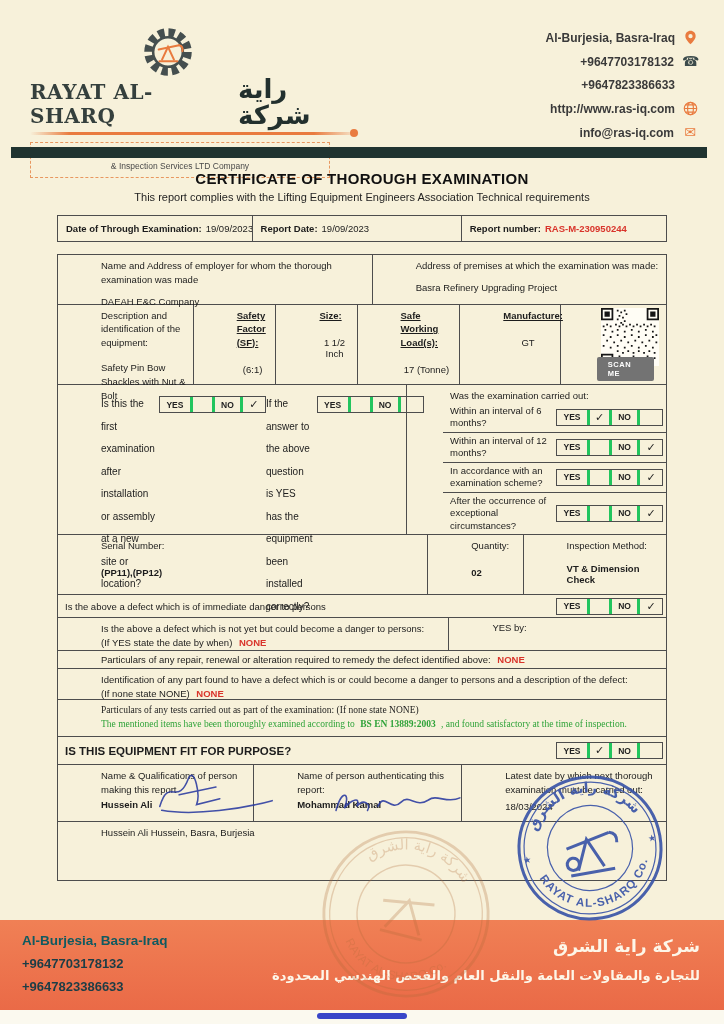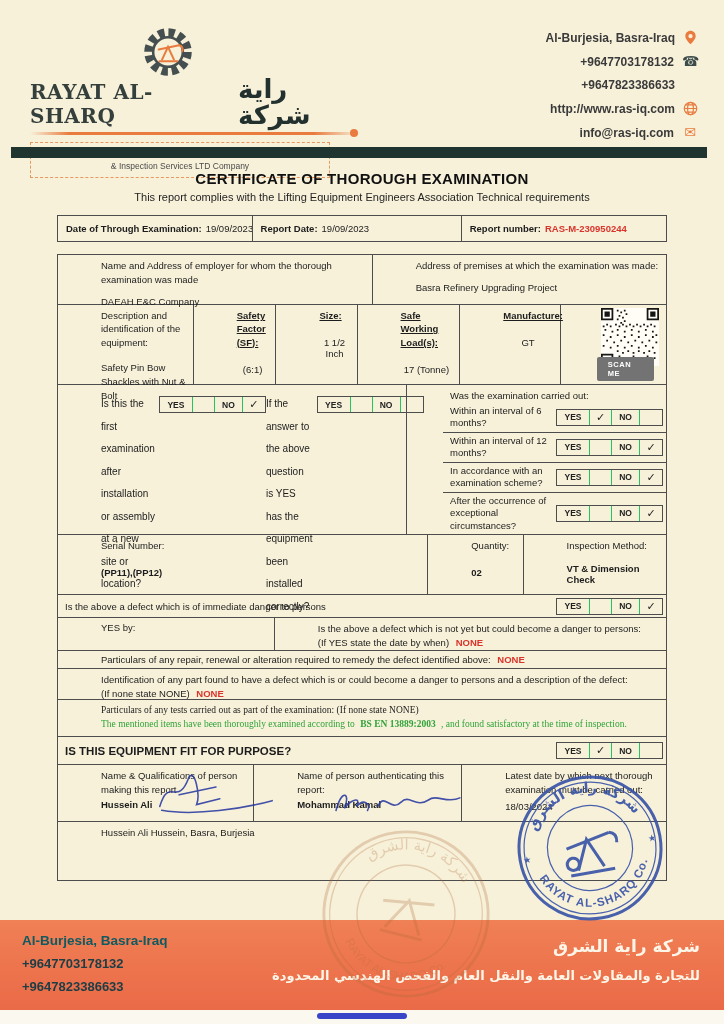--- a/index.html
+++ b/index.html
@@ -70,21 +70,21 @@
   .q-left { width:51.5%; display:flex; justify-content:space-between; padding:8px 7px 10px 7px; }
   .q-block { display:flex; }
   .q-text { flex:1; font-size:10px; line-height:2.25; padding-right:4px; }
   .q-right { width:48.5%; display:flex; flex-direction:column; padding:0; }
   .rq-head { padding:5px 7px 2px 7px; }
   .rq { flex:1; display:flex; align-items:center; border-top:1px solid #4d4d4d; padding:2px 3px 2px 7px; }
   .rq-text { flex:1; line-height:1.3; padding-right:3px; }
 
   .bgroup { display:flex; border:1px solid #4d4d4d; height:17px; flex:0 0 auto; align-self:flex-start; margin-top:3px; }
   .rq .bgroup, .inline-row .bgroup { align-self:center; margin-top:0; }
-  .bc { display:flex; align-items:center; justify-content:center; border-right:1px solid #22c55e; font-weight:bold; font-size:8.5px; color:#222; }
+  .bc { display:flex; align-items:center; justify-content:center; border-right:3px solid #22c55e; font-weight:bold; font-size:8.5px; color:#222; }
   .bc:last-child { border-right:none; }
   .w1{width:33px;} .w2{width:22px;} .w3{width:28px;}
   .chk { font-size:11px; font-weight:normal; font-family:"DejaVu Sans", sans-serif; }
 
   .row-serial { height:60px; }
   .ser1{width:67.4%;} .ser2{width:11.5%;} .ser3{width:21.1%;}
   .bold { font-weight:bold; }
 
   .row-imm { height:23px; }
   .inline-row { display:flex; align-items:center; width:100%; padding:0 3px 0 7px; }
@@ -344,29 +344,29 @@
         <div class="bgroup">
           <span class="bc w1">YES</span>
           <span class="bc w2 chk"></span>
           <span class="bc w3">NO</span>
           <span class="bc w2 chk">✓</span>
         </div>
       </div>
     </div>
 
     <div class="tr row-notyet">
-      <div class="td ny2">
-        <span>YES by:</span>
-      </div>
       <div class="td ny1">
         <span class="celllabel">Is the above a defect which is not yet but could become a danger to persons:</span>
         <span class="celllabel">
           <span>(If YES state the date by when)</span>
           <span class="red">NONE</span>
         </span>
+      </div>
+      <div class="td ny2">
+        <span>YES by:</span>
       </div>
     </div>
 
     <div class="tr row-repair">
       <div class="td" style="width:100%">
         <span>Particulars of any repair, renewal or alteration required to remedy the defect identified above:</span>
         <span class="red">NONE</span>
       </div>
     </div>
 

